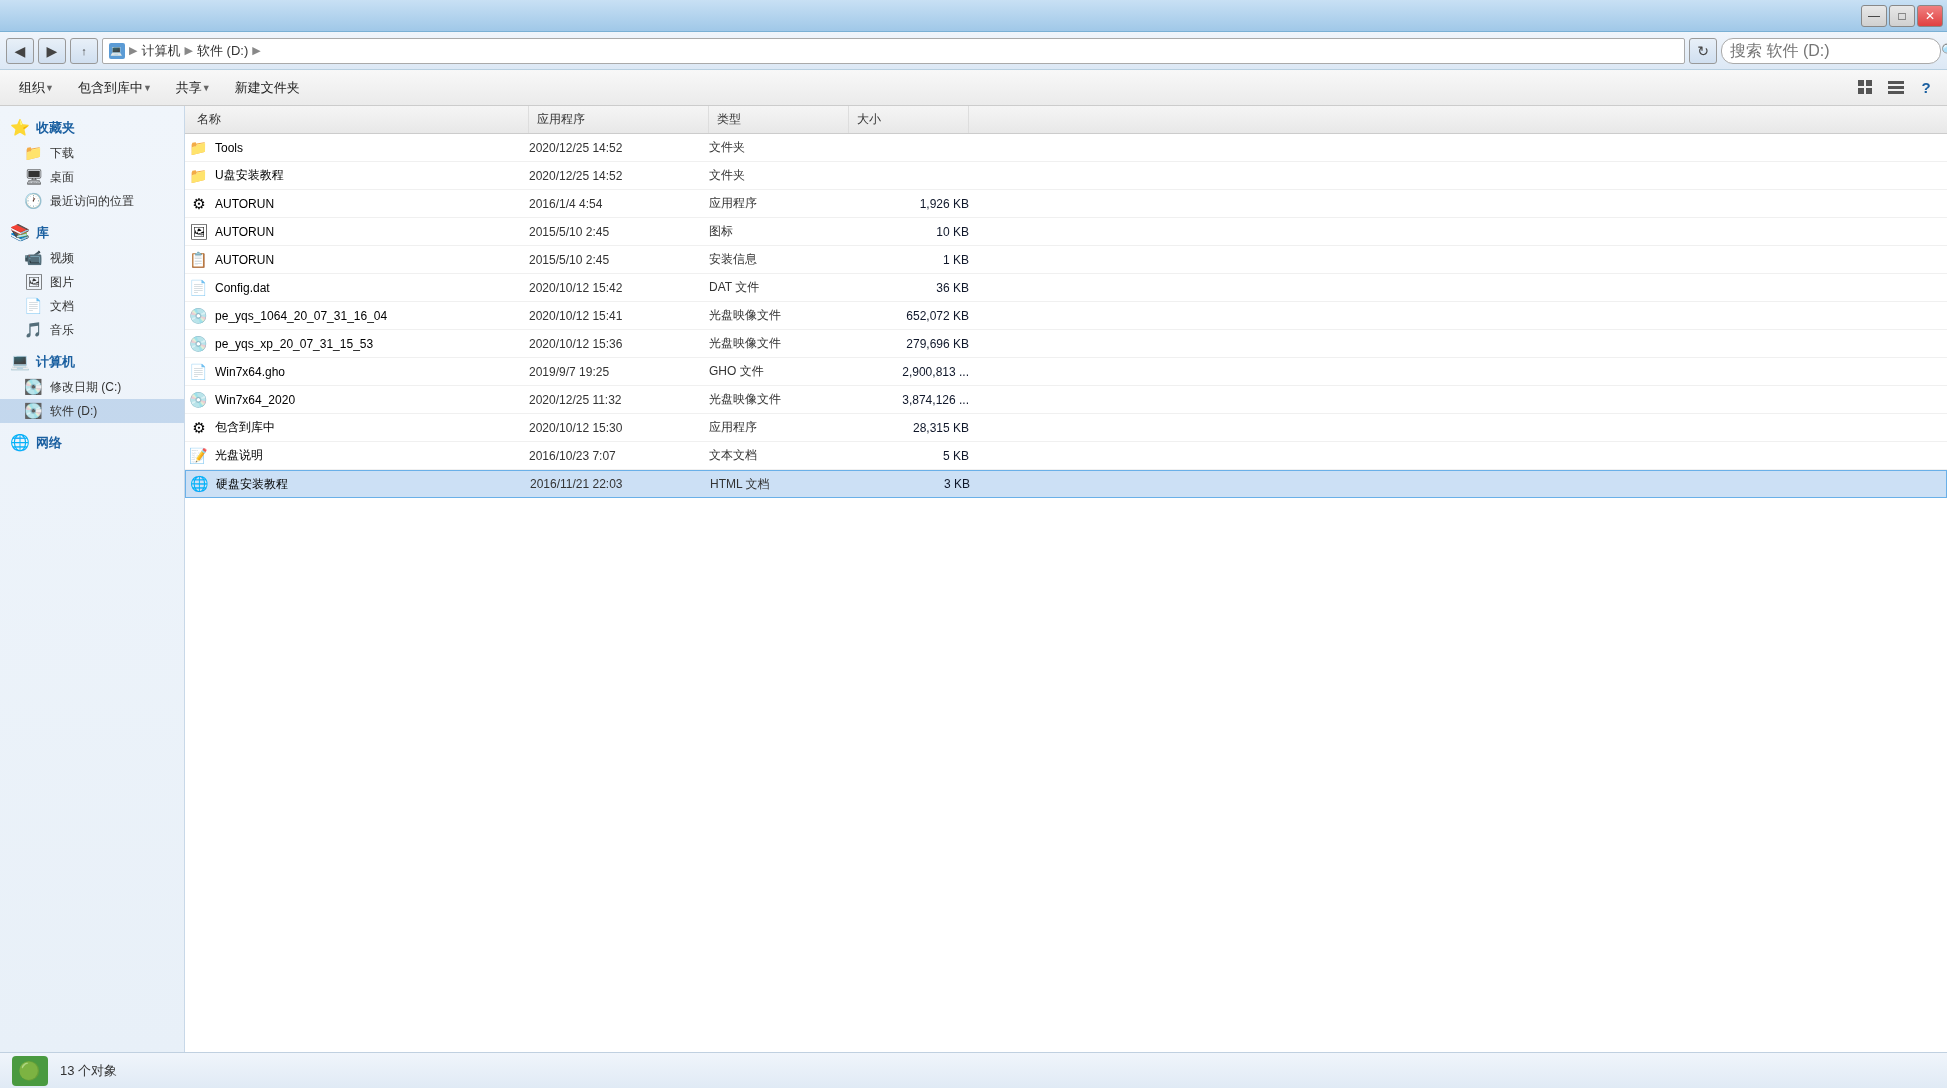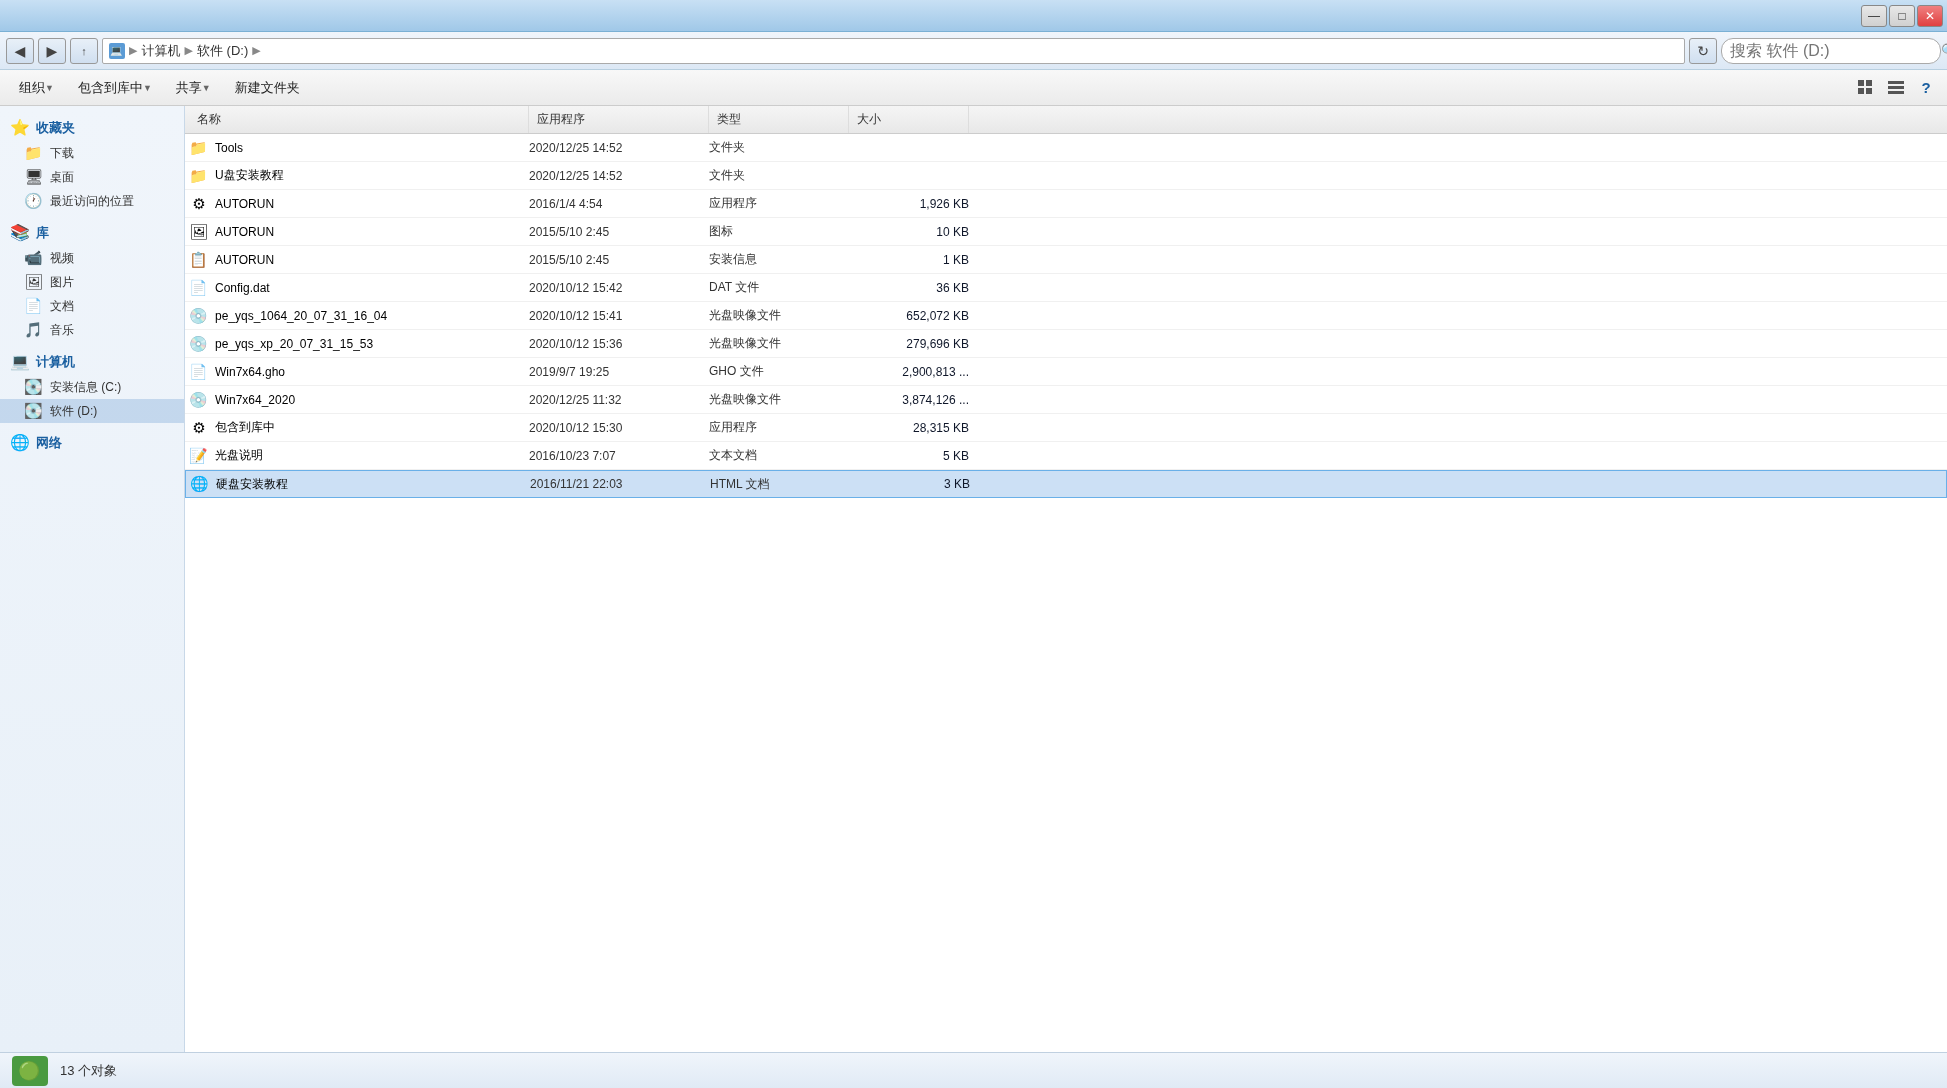--- a/index.html
+++ b/index.html
@@ -430,21 +430,21 @@
       </div>
     </div>
 
     <div class="sidebar-section">
       <div class="sidebar-group-header">
         <span class="group-icon">💻</span>
         <span>计算机</span>
       </div>
       <div class="sidebar-item">
         <div class="file-icon">💽</div>
-        <span>安装信息 (C:)</span>
+        <span>修改日期 (C:)</span>
       </div>
       <div class="sidebar-item active">
         <div class="file-icon">💽</div>
         <span>软件 (D:)</span>
       </div>
     </div>
 
     <div class="sidebar-section">
       <div class="sidebar-group-header">
         <span class="group-icon">🌐</span>

